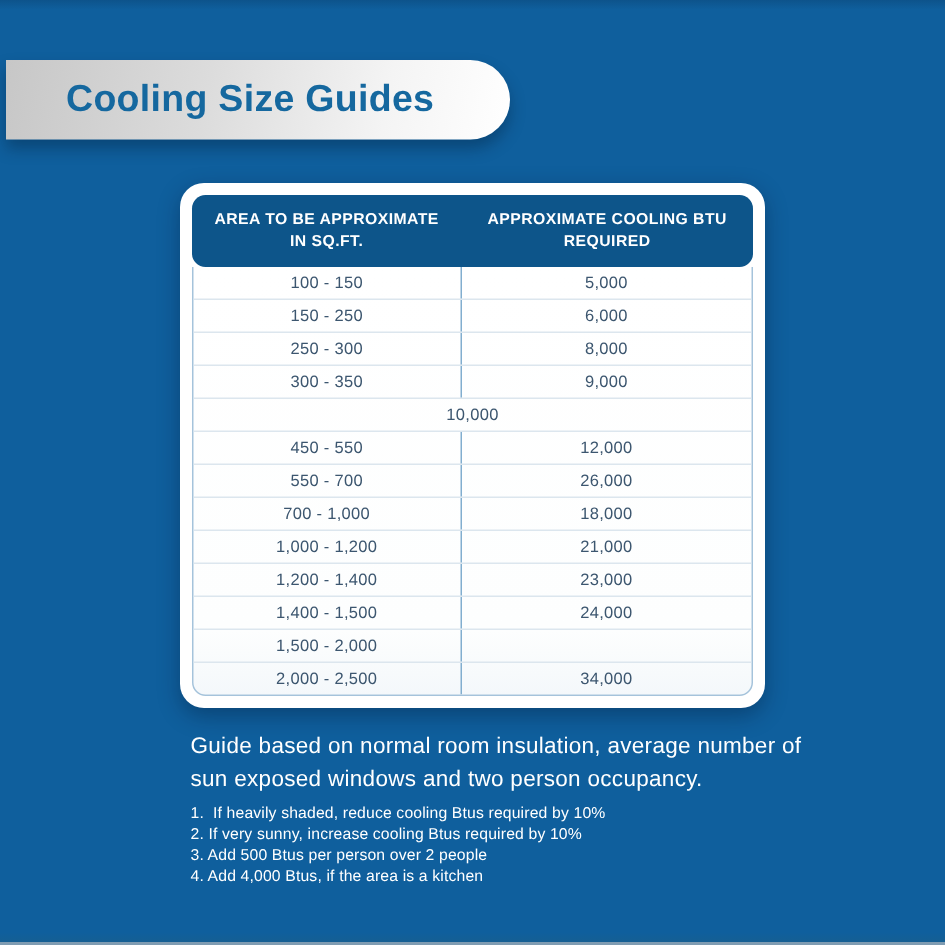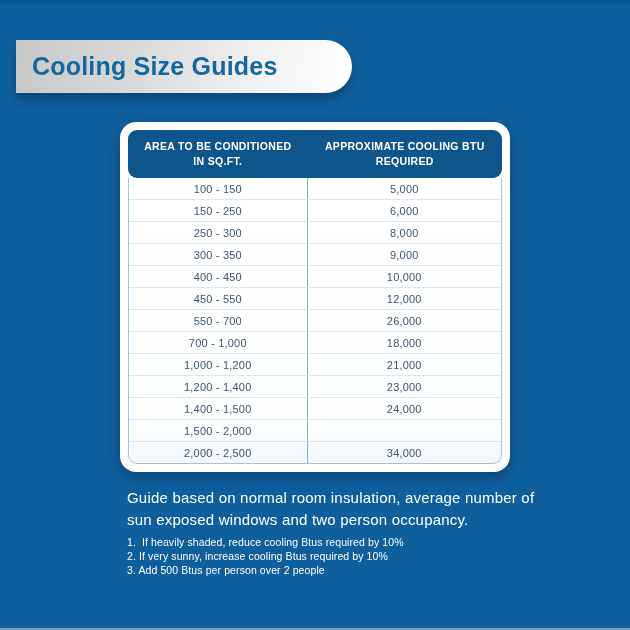--- a/index.html
+++ b/index.html
@@ -10,26 +10,26 @@
     position:relative;overflow:hidden;
   }
   .page{
     position:absolute;inset:0;
     background:linear-gradient(180deg,#0D538B 0%,#0F5F9D 1%,#0F5F9D 99%,#155f93 100%);
     border-bottom:2px solid #7f9cb2;
   }
 
   
   .banner{
-    position:absolute;left:16px;top:40px;width:336px;height:53px;
+    position:absolute;left:4px;top:40px;width:336px;height:53px;
     background:linear-gradient(100deg,#c7c7c7 0%,#dcdcdc 40%,#f4f4f4 75%,#ffffff 100%);
     border-radius:0 27px 27px 0;
     box-shadow:0 6px 10px rgba(0,25,50,0.35);
     display:flex;align-items:center;
-    padding-left:16px;box-sizing:border-box;
+    padding-left:40px;box-sizing:border-box;
   }
   .title{
     margin:0;font-size:25px;font-weight:bold;color:#15689F;letter-spacing:.2px;
   }
 
   
   .card{
     position:absolute;left:120px;top:122px;width:390px;height:350px;
     background:#ffffff;border-radius:16px;
     box-shadow:0 5px 14px rgba(0,20,45,0.35);
@@ -81,21 +81,21 @@
 
 <div class="page">
 
   <div class="banner">
     <h1 class="title">Cooling Size Guides</h1>
   </div>
 
   <div class="card">
     <div class="thead">
       <div class="hcell c1">
-        <span class="hline">AREA TO BE CONDITIONED</span>
+        <span class="hline">AREA TO BE APPROXIMATE</span>
         <span class="hline">IN SQ.FT.</span>
       </div>
       <div class="hcell c2">
         <span class="hline">APPROXIMATE COOLING BTU</span>
         <span class="hline">REQUIRED</span>
       </div>
     </div>
     <div class="tbody" id="table-body">
   <div class="trow">
     <div class="cell area">100 - 150</div>
@@ -111,21 +111,20 @@
     <div class="cell area">250 - 300</div>
     <div class="cell btu">8,000</div>
   </div>
 
   <div class="trow">
     <div class="cell area">300 - 350</div>
     <div class="cell btu">9,000</div>
   </div>
 
   <div class="trow">
-    <div class="cell area">400 - 450</div>
     <div class="cell btu">10,000</div>
   </div>
 
   <div class="trow">
     <div class="cell area">450 - 550</div>
     <div class="cell btu">12,000</div>
   </div>
 
   <div class="trow">
     <div class="cell area">550 - 700</div>
@@ -165,15 +164,16 @@
 
   <p class="guide">Guide based on normal room insulation, average number of sun exposed windows and two person occupancy.</p>
 
   <div class="notes" id="notes-list">
   <div class="note-line">1.  If heavily shaded, reduce cooling Btus required by 10%</div>
 
   <div class="note-line">2. If very sunny, increase cooling Btus required by 10%</div>
 
   <div class="note-line">3. Add 500 Btus per person over 2 people</div>
 
+  <div class="note-line">4. Add 4,000 Btus, if the area is a kitchen</div>
 </div>
 
 </div>
 
 </body></html>

